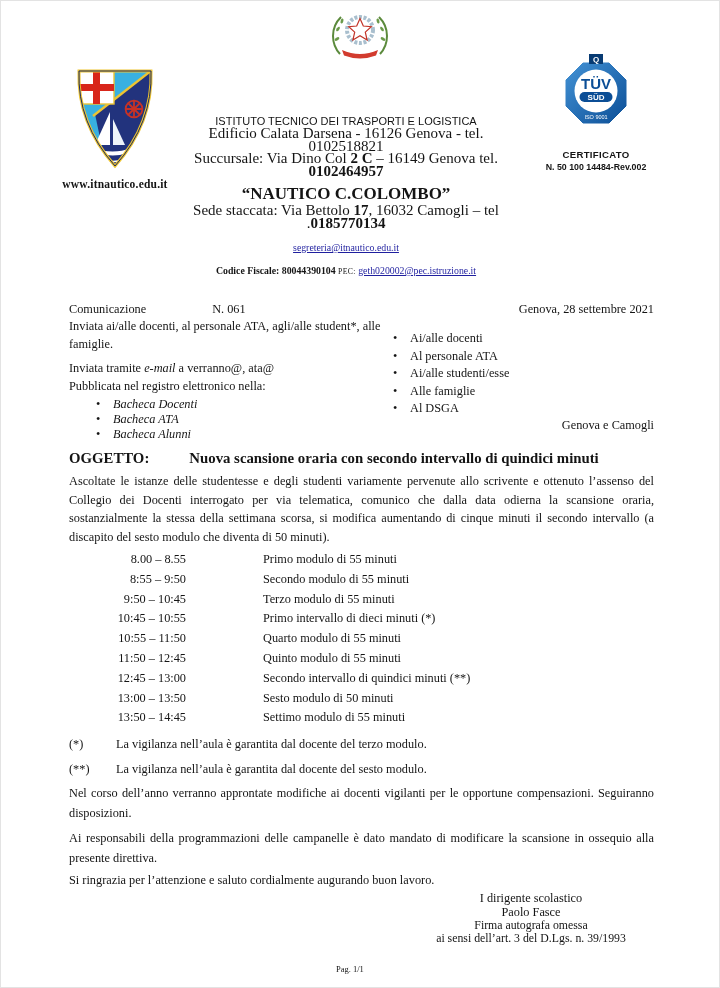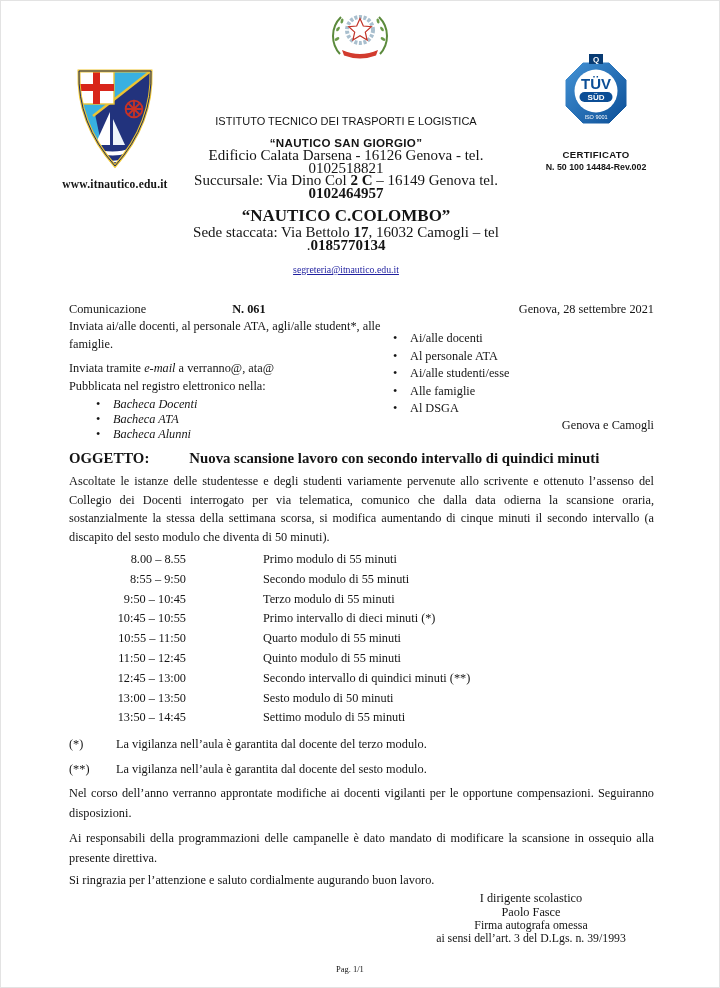--- a/index.html
+++ b/index.html
@@ -26,21 +26,21 @@
   .hdr-cf{margin-top:12px;font-size:9.8px;}
   .pec-label{font-size:7.8px;letter-spacing:.3px;}
   .tuv{position:absolute;left:541px;top:53px;width:108px;text-align:center;
        font-family:"Liberation Sans",sans-serif;}
   .cert-title{font-weight:bold;font-size:9.6px;margin-top:17px;letter-spacing:.3px;}
   .cert-num{font-weight:bold;font-size:8.8px;margin-top:2px;}
 
   
   .main{position:absolute;left:68px;top:300px;width:585px;font-size:12.3px;}
   .comm-row{display:flex;line-height:17px;}
-  .comm-num{font-weight:bold;margin-left:86px;}
+  .comm-num{font-weight:normal;margin-left:66px;}
   .date{margin-left:auto;}
   .cols{display:flex;}
   .col-left{width:322px;}
   .col-right{flex:1;}
   .sent-to{line-height:17.5px;}
   .via{margin-top:7px;line-height:17.5px;}
   .published{line-height:17.5px;}
   .boards{margin-top:2px;}
   .board-item{line-height:15px;padding-left:27px;font-style:italic;}
   .board-item .blt,.recipient-item .blt{font-style:normal;display:inline-block;width:17px;}
@@ -113,28 +113,32 @@
       </g>
       <path d="M6,4 L78,4 Q80,56 42,99 Q4,56 6,4 Z" fill="none" stroke="#edc431" stroke-width="3"></path>
       <path d="M6,4 L78,4 Q80,56 42,99 Q4,56 6,4 Z" fill="none" stroke="#1a2a66" stroke-width="1"></path>
     </svg>
   </div>
 
   <div class="website">www.itnautico.edu.it</div>
 
   <div class="hdr">
     <div class="hdr-institute">ISTITUTO TECNICO DEI TRASPORTI E LOGISTICA</div>
-    <div class="hdr-s1name">“NAUTICO SAN GIORGIO”</div>
     <div class="hdr-addr"><span>Edificio Calata Darsena - 16126 Genova - tel. 0102518821</span><br>
       <span>Succursale: Via Dino Col </span><span class="b">2 C</span><span> – 16149 Genova tel. </span><span class="b">0102464957</span>
     </div>
     <div class="hdr-s2name">“NAUTICO C.COLOMBO”</div>
     <div class="hdr-addr"><span>Sede staccata: Via Bettolo </span><span class="b">17</span><span>, 16032 Camogli – tel .</span><span class="b">0185770134</span>
     </div>
     <div class="hdr-email"><a href="#">segreteria@itnautico.edu.it</a></div>
+    <div class="hdr-cf">
+      <span class="b">Codice Fiscale: 80044390104</span>
+      <span class="pec-label">PEC:</span>
+      <a href="#">geth020002@pec.istruzione.it</a>
+    </div>
   </div>
 
   <div class="tuv">
     <svg width="66" height="74" viewBox="0 0 66 74">
       <defs>
         <linearGradient id="tg" x1="0" y1="0" x2="1" y2="1">
           <stop offset="0" stop-color="#4493d6"></stop>
             <stop offset="1" stop-color="#0b4e96"></stop>
         </linearGradient>
       </defs>
@@ -176,21 +180,21 @@
           <div class="recipient-item"><span class="blt">•</span><span>Al personale ATA</span></div>
           <div class="recipient-item"><span class="blt">•</span><span>Ai/alle studenti/esse</span></div>
           <div class="recipient-item"><span class="blt">•</span><span>Alle famiglie</span></div>
           <div class="recipient-item"><span class="blt">•</span><span>Al DSGA</span></div>
         </div>
         <div class="locations">Genova e Camogli</div>
       </div>
     </div>
 
     <div class="subject">
-      <span>OGGETTO:</span><span class="gap"></span><span>Nuova scansione lavoro con secondo intervallo di quindici minuti</span>
+      <span>OGGETTO:</span><span class="gap"></span><span>Nuova scansione oraria con secondo intervallo di quindici minuti</span>
     </div>
 
     <div class="intro">Ascoltate le istanze delle studentesse e degli studenti variamente pervenute allo scrivente e ottenuto l’assenso del Collegio dei Docenti interrogato per via telematica, comunico che dalla data odierna la scansione oraria, sostanzialmente la stessa della settimana scorsa, si modifica aumentando di cinque minuti il secondo intervallo (a discapito del sesto modulo che diventa di 50 minuti).</div>
 
     <div class="schedule">
       <div class="srow">
           <span class="stime">8.00 – 8.55</span>
           <span class="sdesc">Primo modulo di 55 minuti</span>
         </div>
       <div class="srow">

